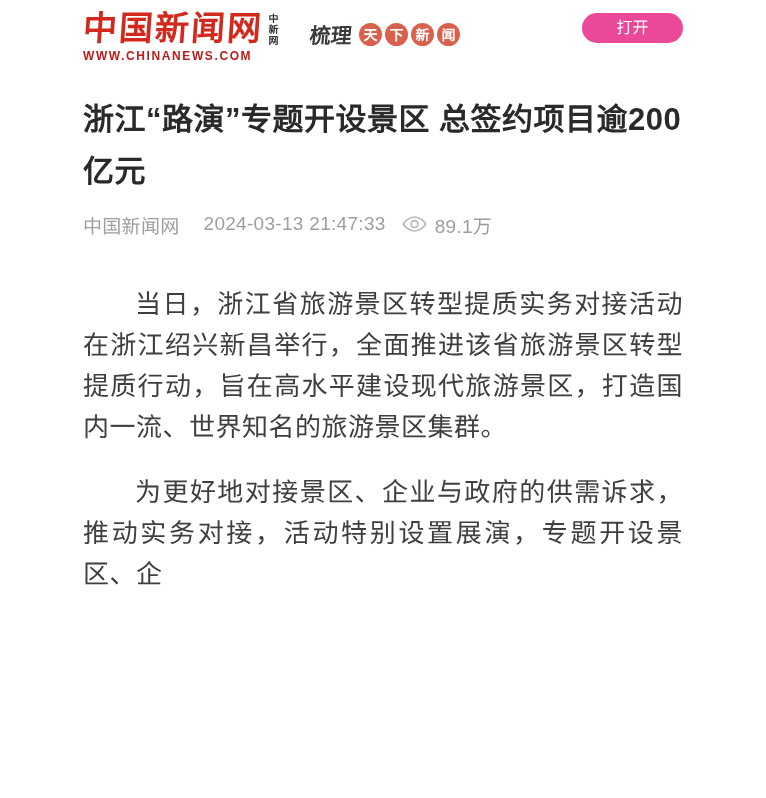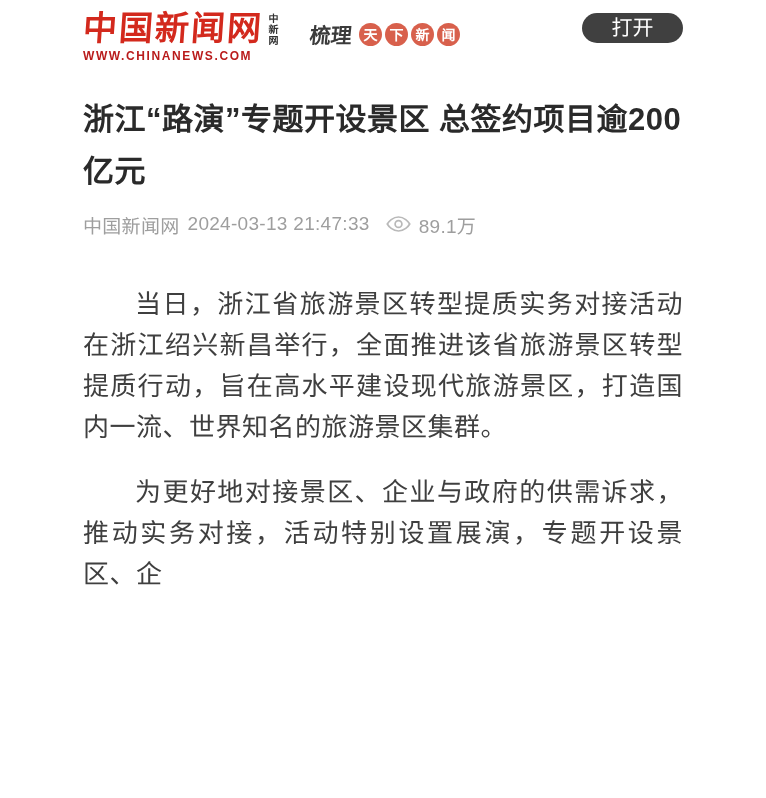--- a/index.html
+++ b/index.html
@@ -93,24 +93,24 @@
     display: flex;
     align-items: center;
     justify-content: center;
     margin-left: 3px;
   }
   .open-button {
     width: 101px;
     height: 30px;
     border: none;
     border-radius: 16px;
-    background: #404040;
+    background: #ec4899;
     color: #ffffff;
     font-family: "Liberation Sans", sans-serif;
-    font-size: 21px;
+    font-size: 16px;
     line-height: 30px;
     text-align: center;
     cursor: pointer;
     margin-top: 2px;
     flex-shrink: 0;
   }
 
   
   .article-title {
     margin-top: 31px;
@@ -122,21 +122,21 @@
   }
   .byline {
     margin-top: 13px;
     display: flex;
     align-items: center;
     font-size: 19px;
     color: #9e9e9e;
     letter-spacing: 0.3px;
   }
   .byline .source { white-space: nowrap; }
-  .byline .timestamp { margin-left: 8px; white-space: nowrap; }
+  .byline .timestamp { margin-left: 24px; white-space: nowrap; }
   .eye-icon {
     display: inline-flex;
     align-items: center;
     margin-left: 16px;
     margin-right: 8px;
   }
   .view-count { white-space: nowrap; }
 
   .article-body {
     margin-top: 46px;

